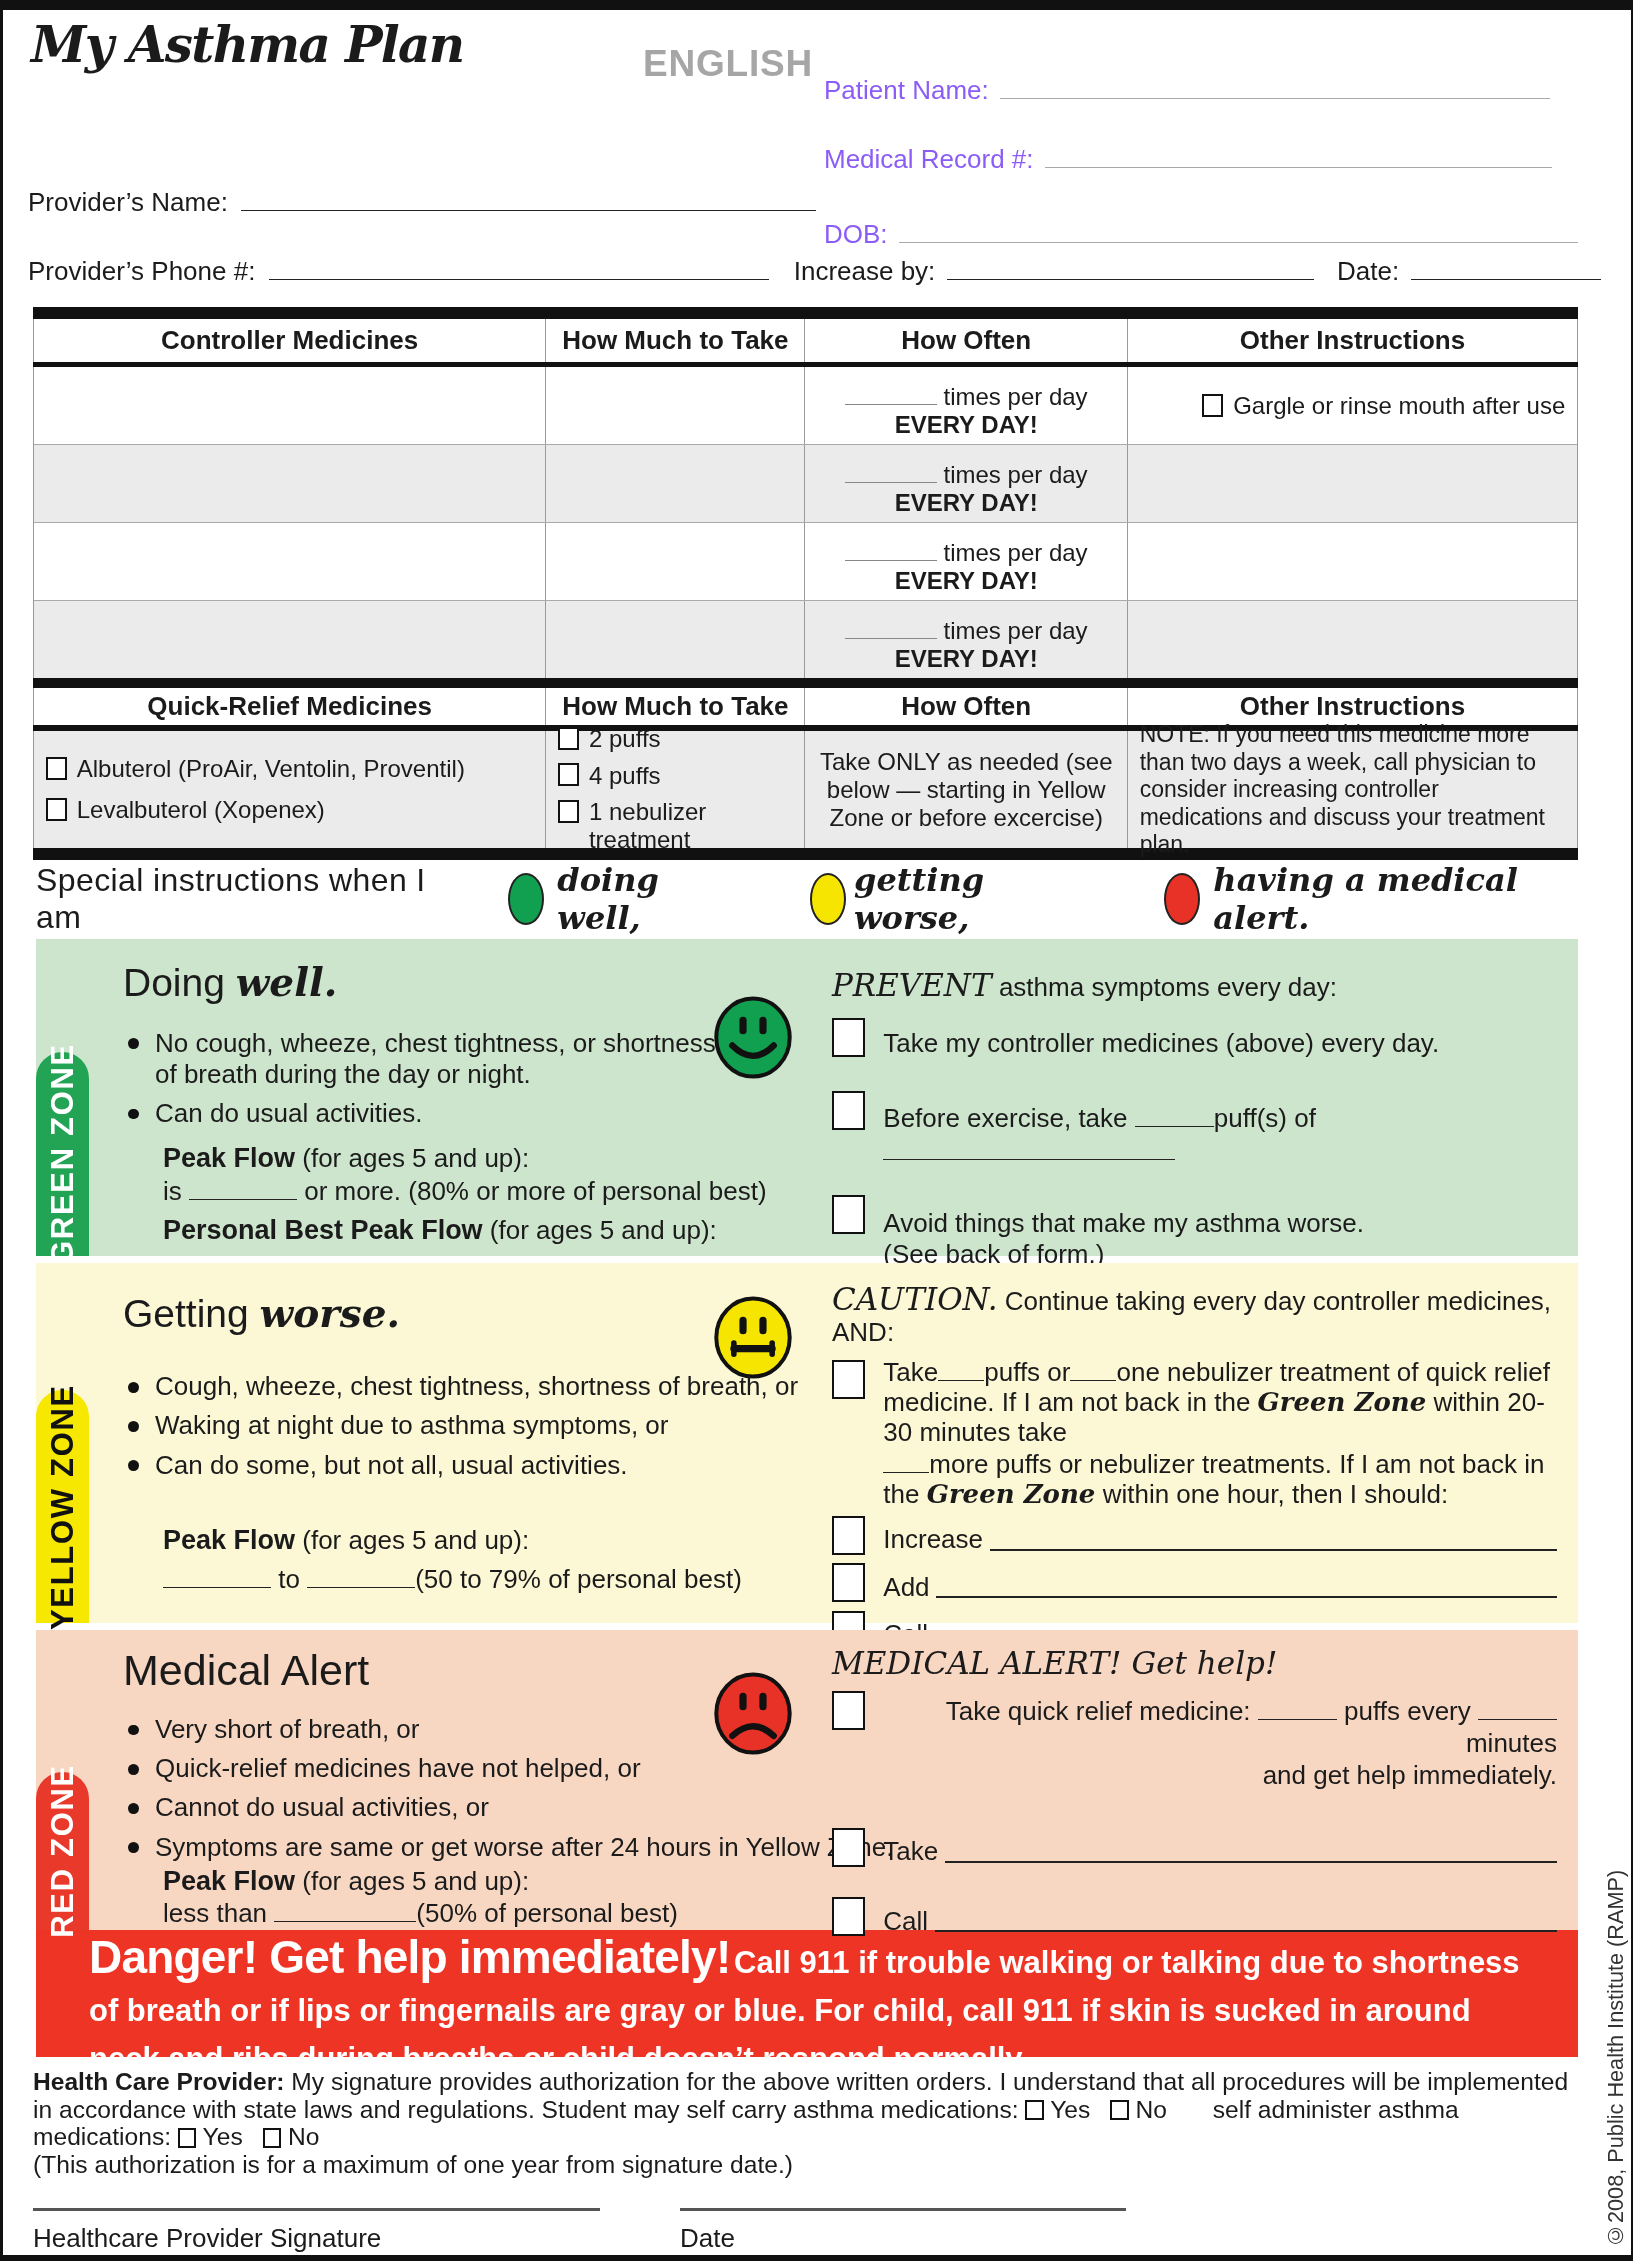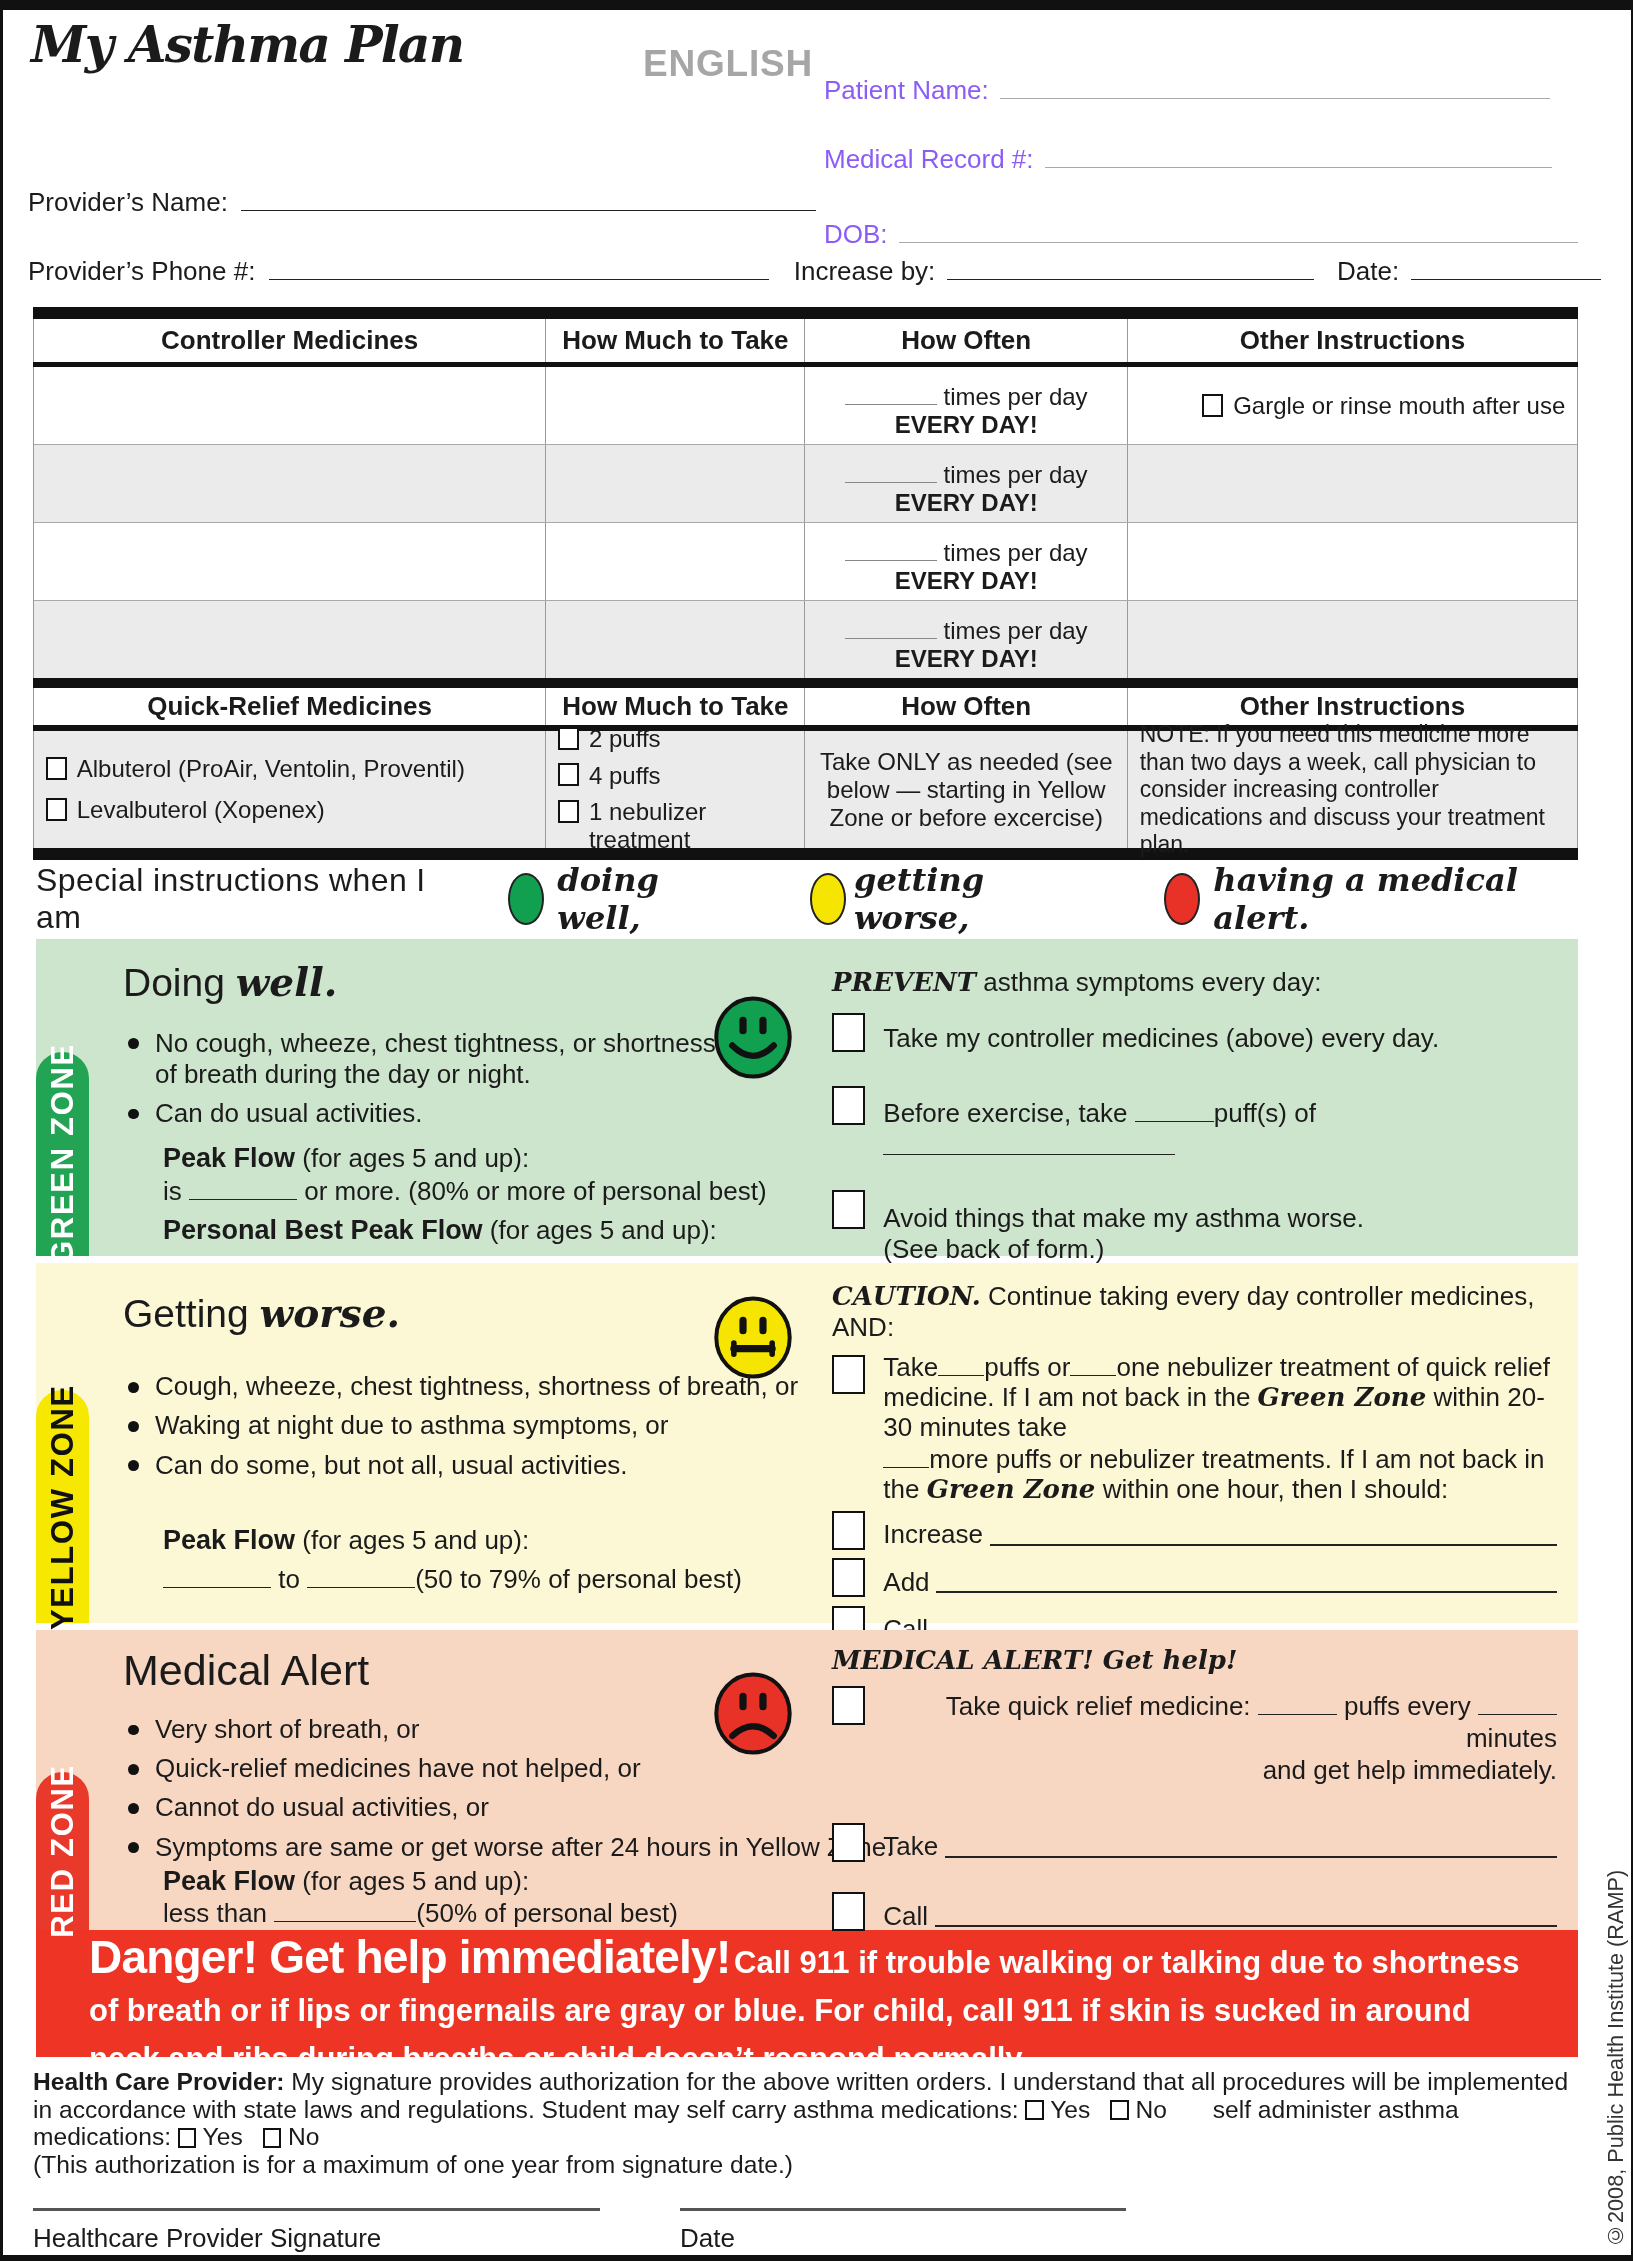--- a/index.html
+++ b/index.html
@@ -68,21 +68,21 @@
   .zone.redz { background:#f8d7c2; height:300px; margin-top:6.7px; }
   .zone-tab { position:absolute; left:0; width:53px; border-radius:27px 27px 0 0; bottom:0;
               display:flex; align-items:center; justify-content:center; }
   .zone-tab span { writing-mode:vertical-rl; transform:rotate(180deg); font-weight:bold;
                    font-size:31px; letter-spacing:1.7px; white-space:nowrap; }
   .greenz .zone-tab { height:204px; background:#23a455; color:#fff; }
   .yellowz .zone-tab { height:233px; background:#f6e800; color:#111; }
   .redz .zone-tab { height:158px; background:#e8392b; color:#fff; }
   .zheading { font-size:39px; }
   .zheading .it { font-family:"DejaVu Serif", serif; font-style:italic; font-weight:bold; }
-  .serifhead { font-family:"DejaVu Serif", serif; font-style:italic; font-weight:bold; font-size:26px; }
+  .serifhead { font-family:"DejaVu Serif", serif; font-style:italic; font-weight:normal; font-size:31px; }
   .zleft { position:absolute; left:87px; top:0; font-size:26px; }
   .zright { position:absolute; left:796px; right:21px; top:0; font-size:26px; }
   .zright .head { margin-bottom:6.7px; }
   ul.zb { list-style:none; }
   ul.zb li { position:relative; padding-left:32px; line-height:31px; margin-top:8.3px; }
   ul.zb li::before { content:""; position:absolute; left:5px; top:10.8px; width:10.8px; height:10.8px;
                      border-radius:50%; background:#111; }
   .pf { margin-left:40px; line-height:32px; }
   .pf b { font-size:27px; }
   .smiley { position:absolute; left:677px; width:80px; height:83px; }

